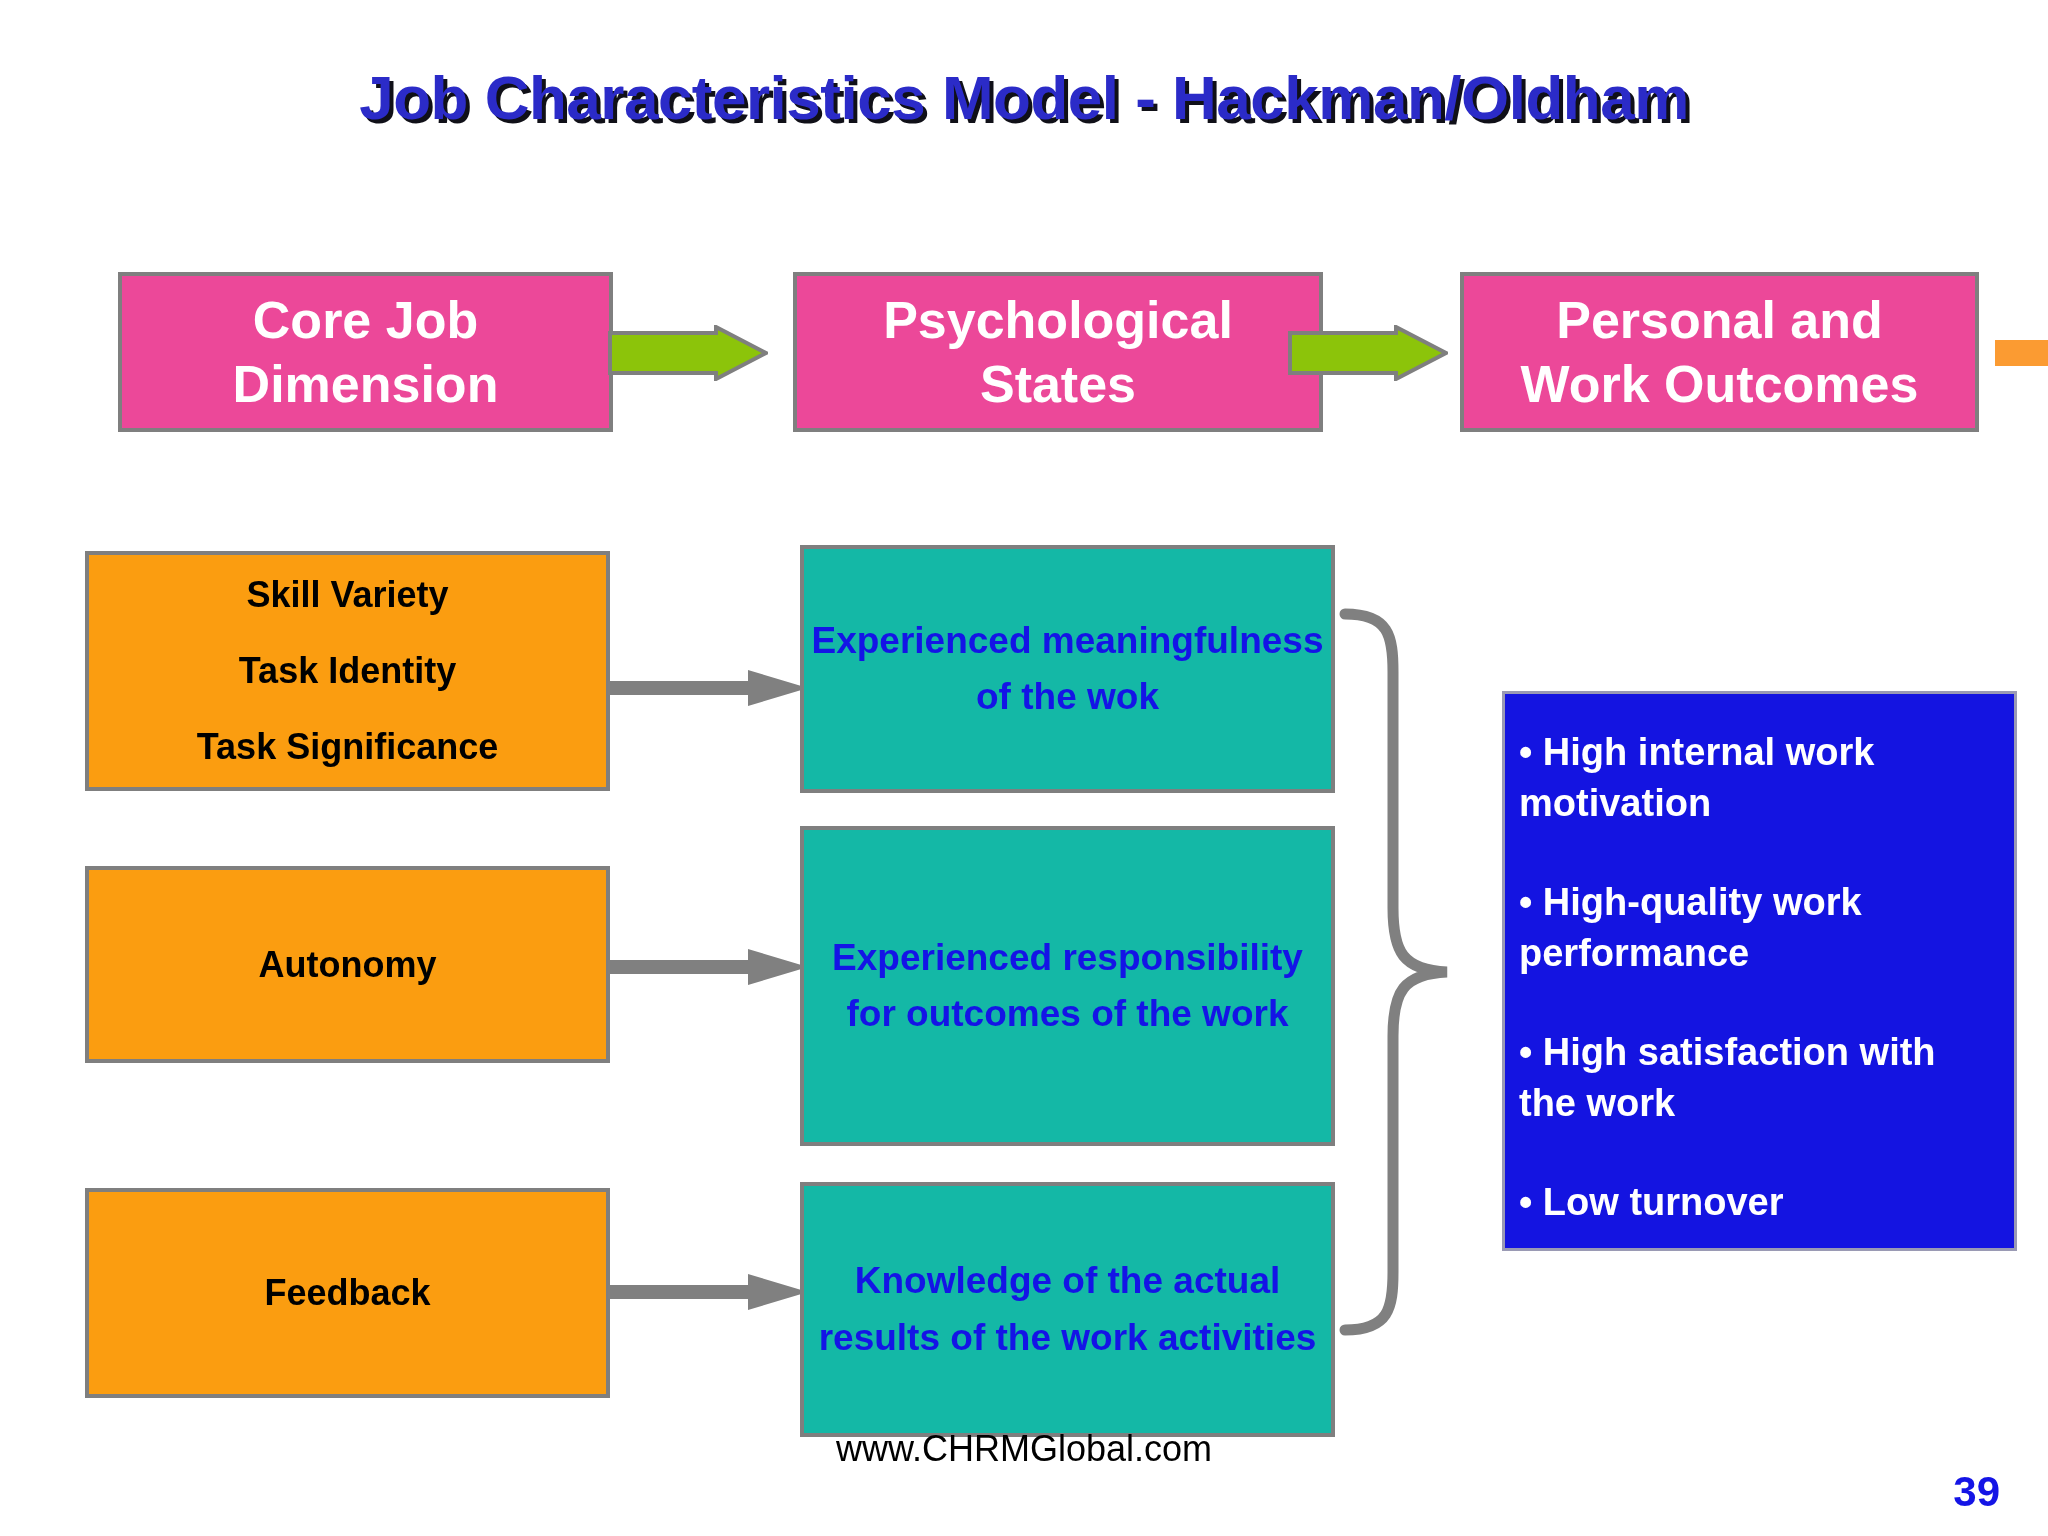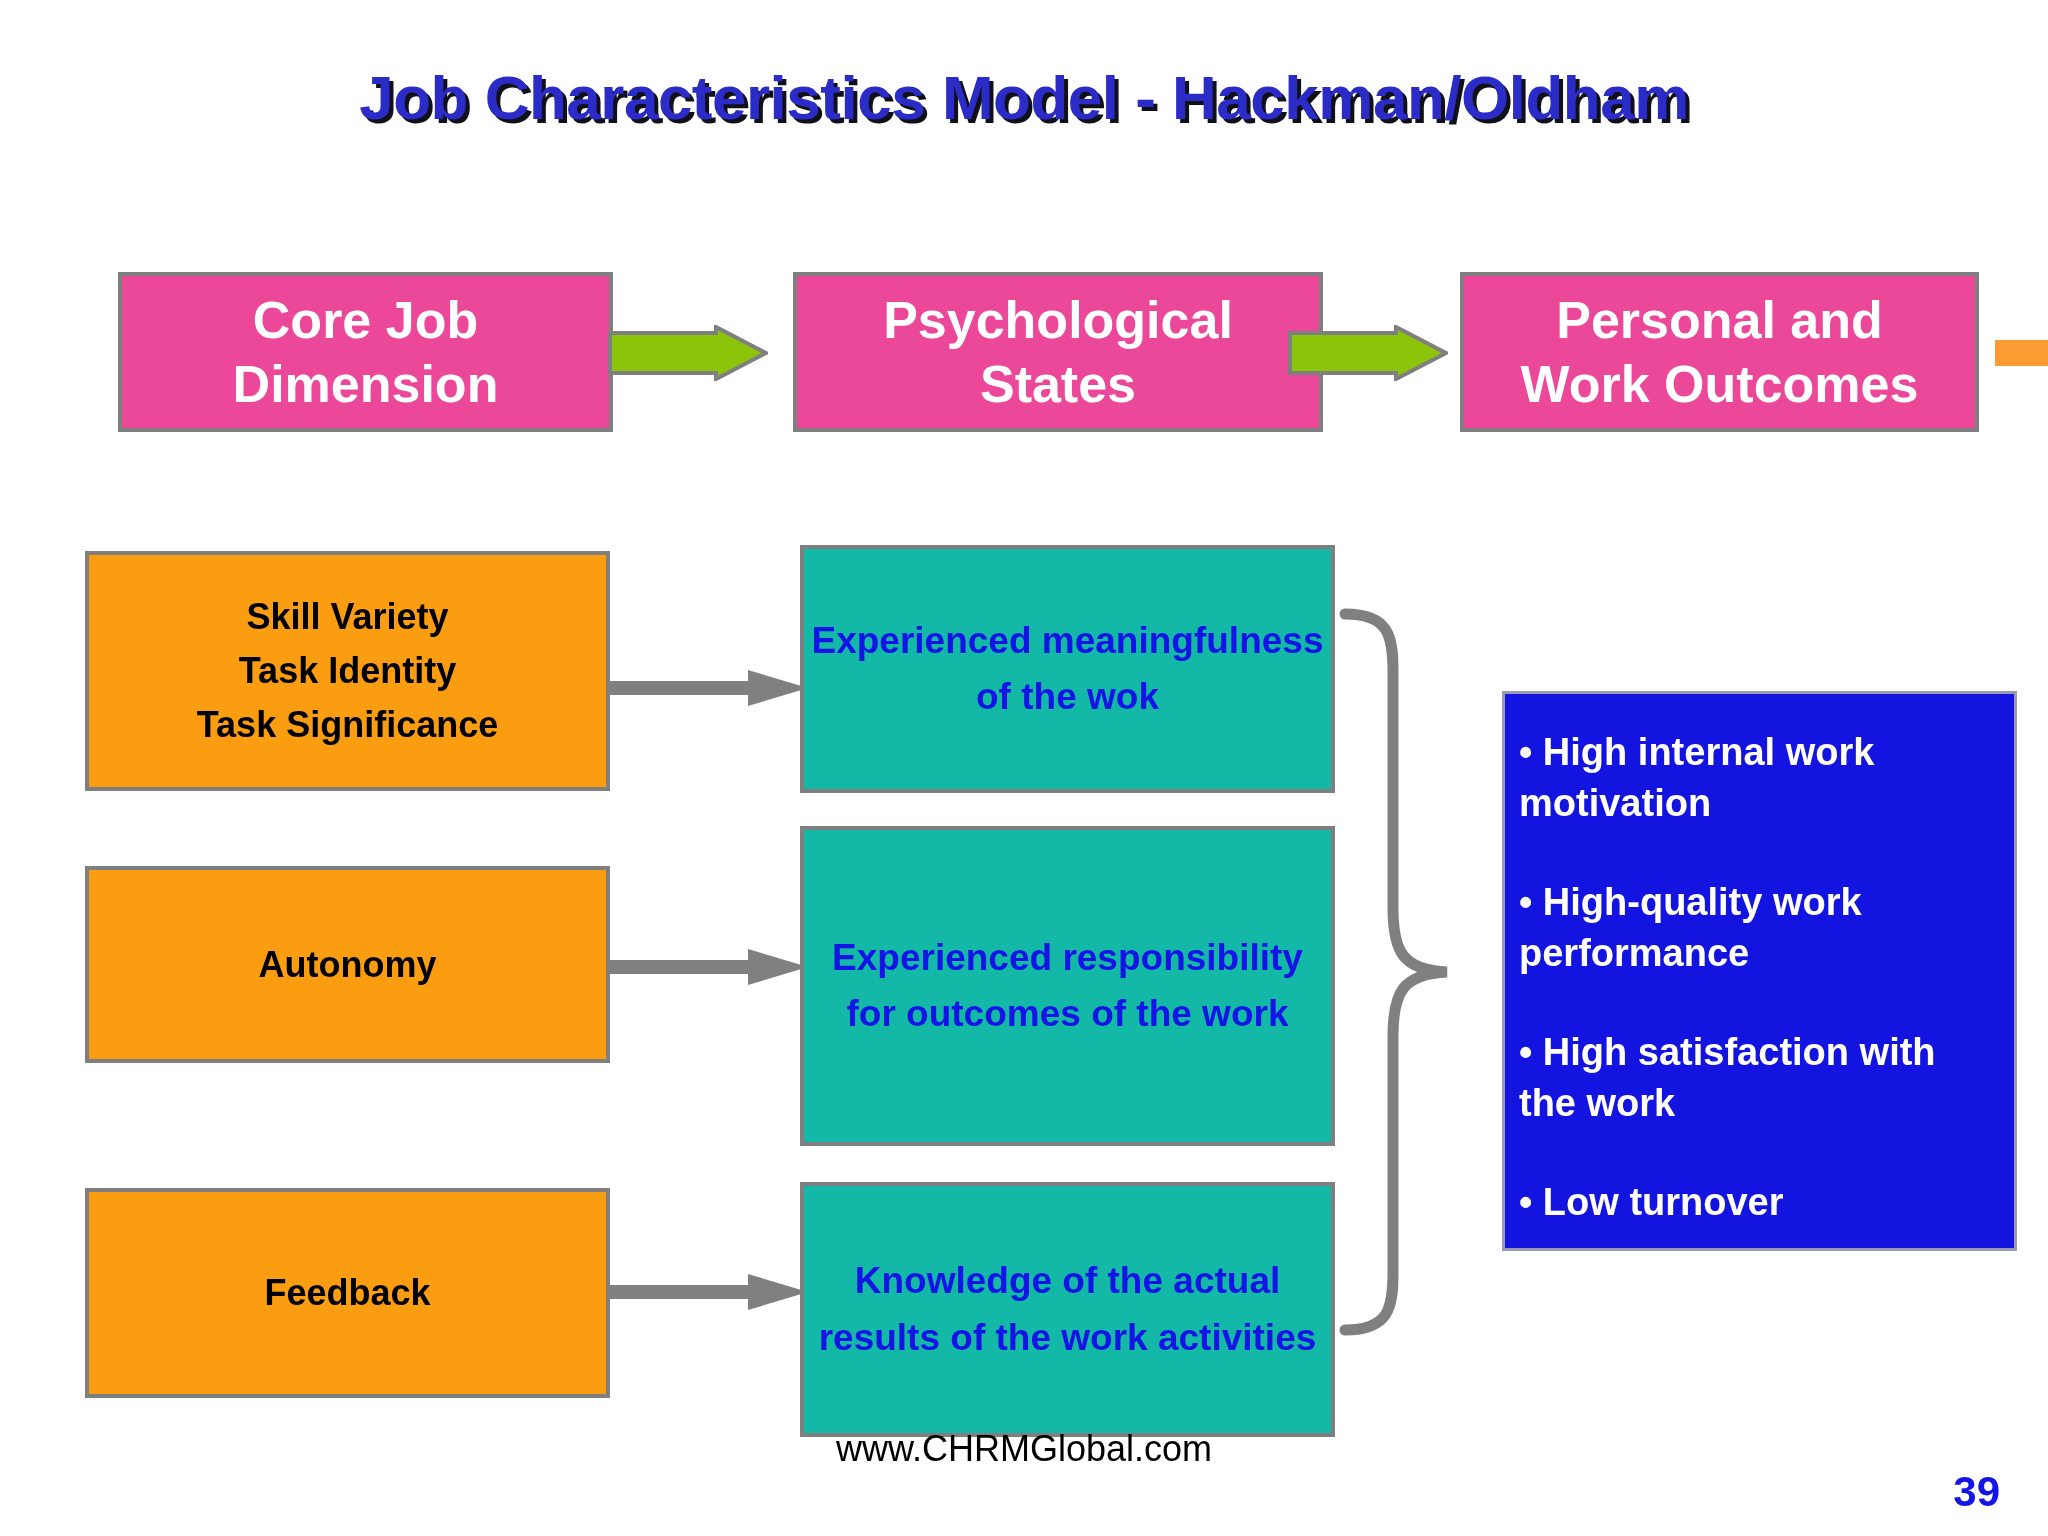--- a/index.html
+++ b/index.html
@@ -77,20 +77,21 @@
   }
 
   
   .orange-box {
     background: #FB9D10;
     color: #000000;
     font-size: 36px;
     font-weight: bold;
     line-height: 1.5;
     width: 525px;
+    gap: 22px;
   }
   #orange-box-0 { left: 85px; top: 551px;  height: 240px; }
   #orange-box-1 { left: 85px; top: 866px;  height: 197px; }
   #orange-box-2 { left: 85px; top: 1188px; height: 210px; }
   .orange-box .line { display: block; }
 
   
   .blue-box {
     background: #14b8a6;
     color: #1414E6;

